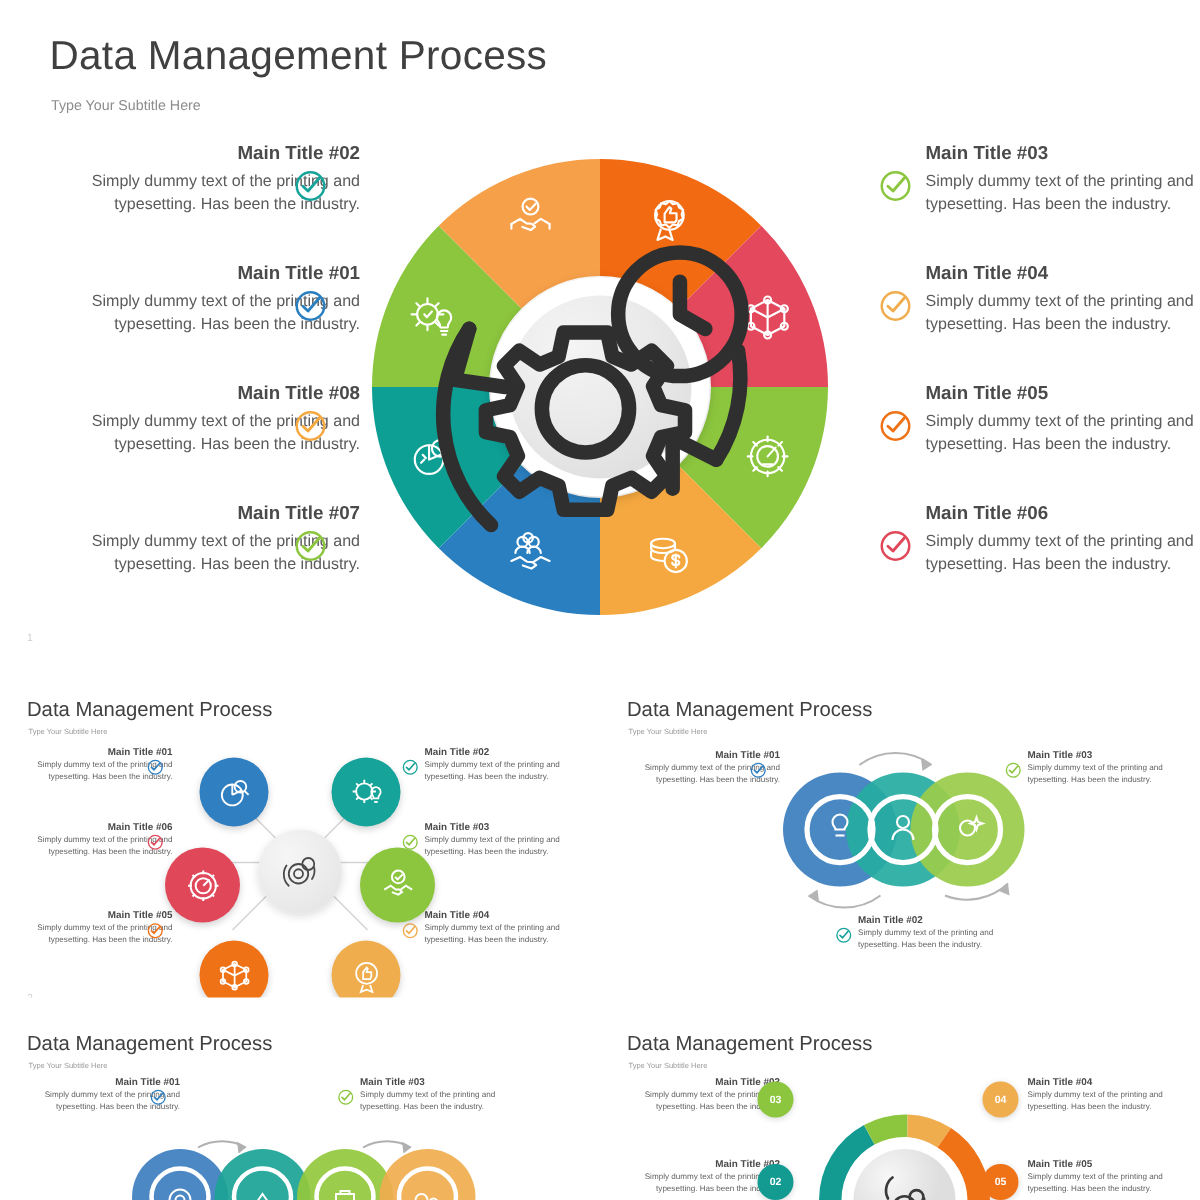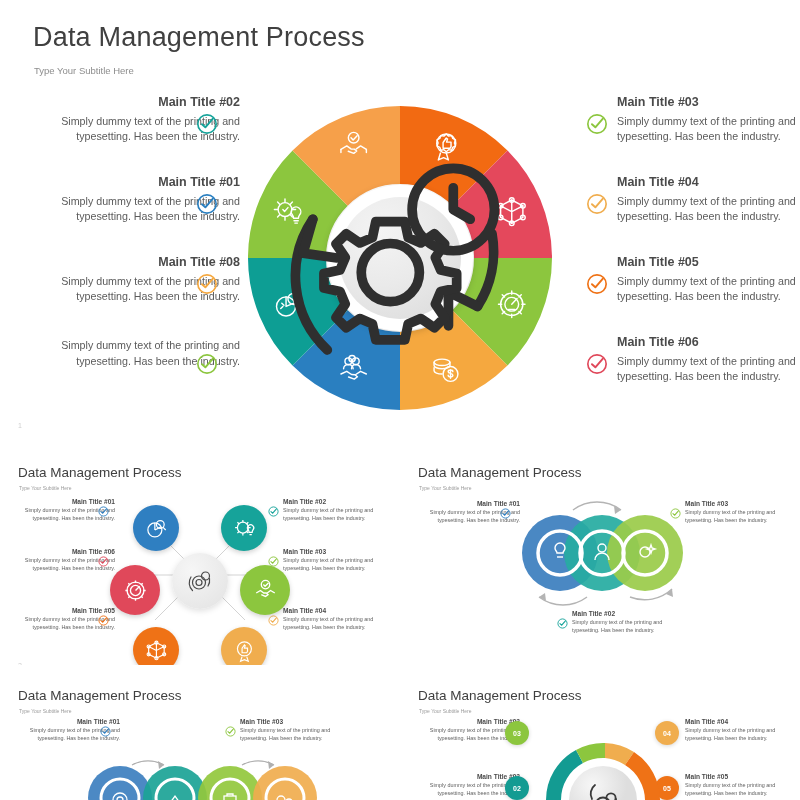--- a/index.html
+++ b/index.html
@@ -96,20 +96,21 @@
     <div class="tbody">Simply dummy text of the printing and typesetting. Has been the industry.</div>
   </div>
   <div class="chk" style="left:196px;top:273px;">
     <svg viewBox="0 0 24 24">
         <circle cx="12" cy="12" r="10" fill="none" stroke="#f5a83f" stroke-width="1.8"></circle>
         <path d="M6.5 12.2 L10.2 15.6 L18.4 6.2" fill="none" stroke="#f5a83f" stroke-width="2.1" stroke-linecap="round" stroke-linejoin="round"></path>
       </svg>
   </div>
 
   <div class="tblock left" style="left:28px;top:335px;">
+    <div class="thead">Main Title #07</div>
     <div class="tbody">Simply dummy text of the printing and typesetting. Has been the industry.</div>
   </div>
   <div class="chk" style="left:196px;top:353px;">
     <svg viewBox="0 0 24 24">
         <circle cx="12" cy="12" r="10" fill="none" stroke="#8cc63e" stroke-width="1.8"></circle>
         <path d="M6.5 12.2 L10.2 15.6 L18.4 6.2" fill="none" stroke="#8cc63e" stroke-width="2.1" stroke-linecap="round" stroke-linejoin="round"></path>
       </svg>
   </div>
 
   <div class="tblock right" style="left:617px;top:95px;">

